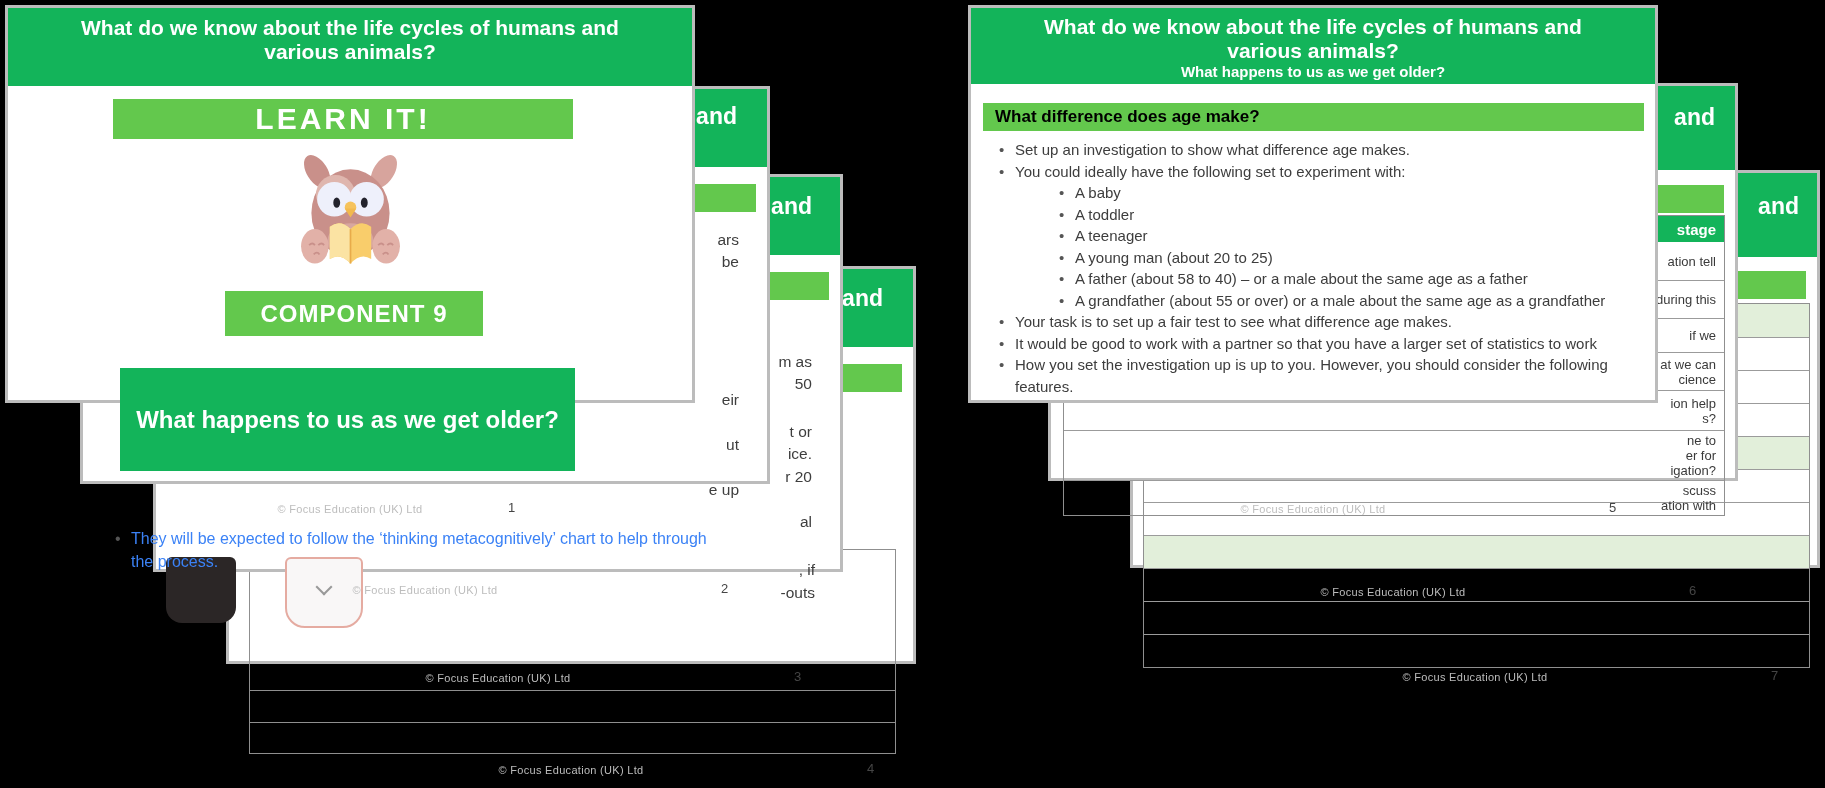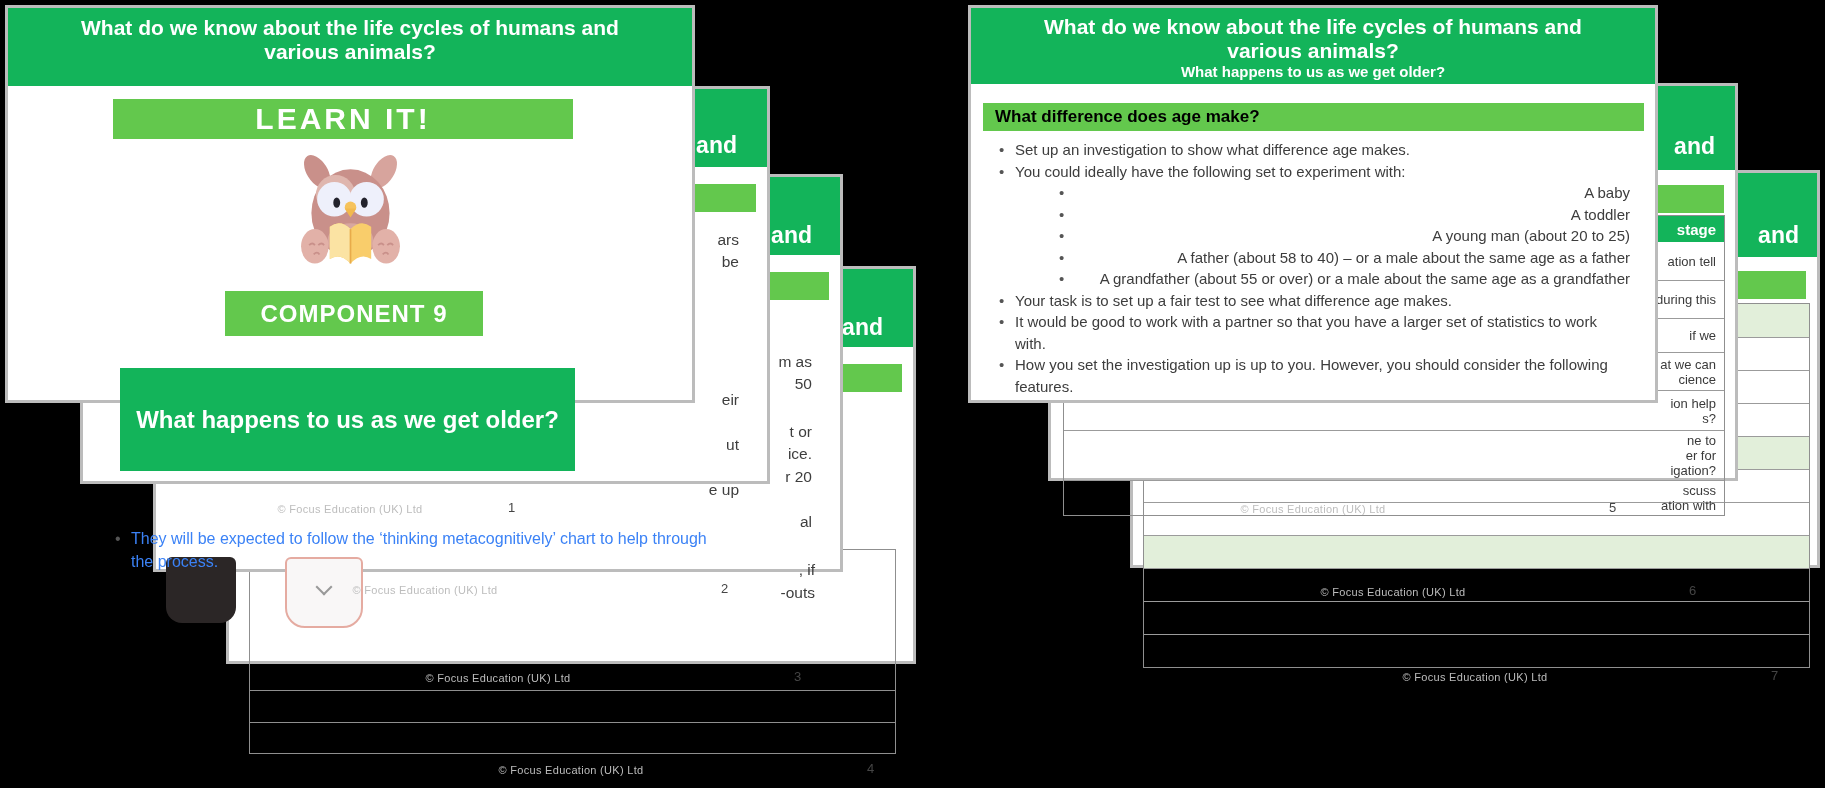--- a/index.html
+++ b/index.html
@@ -8,41 +8,41 @@
   .slide{position:absolute;width:690px;height:398px;background:#fff;
          border:3px solid #bcbcbc;box-sizing:border-box;border-radius:0;}
   
   .hdr{position:absolute;left:0;top:0;right:0;background:#13b45a;color:#fff;
        font-weight:700;text-align:center;}
   .hdr-tall{height:76px;}
   .hdr-frag{height:78px;}
   .hdr1{height:70px;}
   .title-l{font-size:21px;line-height:24px;}
   .subtitle{font-size:15px;line-height:18px;}
-  .and-frag{position:absolute;color:#fff;font-weight:700;font-size:23px;margin-top:29px;}
+  .and-frag{position:absolute;color:#fff;font-weight:700;font-size:23px;}
   .banner{position:absolute;left:12px;right:11px;top:95px;height:28px;background:#63c84d;}
   .banner-txt{color:#000000;font-weight:700;font-size:17px;line-height:28px;padding-left:12px;display:block;text-align:left;}
   .footer{position:absolute;left:0;right:0;top:495px;text-align:center;
           font-size:11px;color:#bdbdbd;letter-spacing:.3px;}
   .pagenum{position:absolute;top:492px;left:638px;font-size:13px;color:#454545;}
   .efrag{position:absolute;right:28px;font-size:15.5px;color:#3e3e3e;}
   
   #s1 .hdr1{padding-top:8px;font-size:22px;line-height:26px;}
   .learn-banner{position:absolute;left:105px;top:91px;width:460px;height:40px;background:#63c84d;
                 color:#fff;font-weight:700;font-size:30px;line-height:40px;text-align:center;letter-spacing:3px;}
   .comp-banner{position:absolute;left:217px;top:283px;width:258px;height:45px;background:#63c84d;
                color:#fff;font-weight:700;font-size:24px;line-height:45px;text-align:center;letter-spacing:1px;}
   .q-box{position:absolute;left:112px;top:360px;width:455px;height:103px;background:#13b45a;
          color:#fff;font-weight:700;font-size:24px;display:flex;align-items:center;justify-content:center;text-align:center;}
   .owl{position:absolute;left:285px;top:140px;width:115px;height:130px;}
   
   .blist{position:absolute;left:22px;top:131px;right:25px;list-style:none;margin:0;padding:0;
          font-size:15px;line-height:21.5px;color:#3d3d3d;}
   .blist li{position:relative;padding-left:22px;}
-  .blist li.l2{margin-left:60px;text-align:right;}
+  .blist li.l2{margin-left:60px;}
   .blist li::before{content:"\2022";position:absolute;left:6px;color:#555;}
   .blist .ln{display:block;}
   
   .t6{position:absolute;left:12px;right:10px;top:129px;border:1px solid #8f8f8f;box-sizing:border-box;}
   .t6 .th{height:26px;background:#13b45a;color:#fff;font-weight:700;font-size:15px;
           display:flex;align-items:center;justify-content:flex-end;padding-right:8px;box-sizing:border-box;}
   .t6 .tr{border-top:1px solid #9b9b9b;display:flex;flex-direction:column;justify-content:center;
           align-items:flex-end;padding:2px 8px;box-sizing:border-box;
           font-size:13px;line-height:15px;color:#3a3a3a;text-align:right;}
   
@@ -225,34 +225,36 @@
     <li class="l1">
         <span class="ln">You could ideally have the following set to experiment with:</span>
       </li>
     <li class="l2">
         <span class="ln">A baby</span>
       </li>
     <li class="l2">
         <span class="ln">A toddler</span>
       </li>
     <li class="l2">
+        <span class="ln">A teenager</span>
+      </li>
+    <li class="l2">
         <span class="ln">A young man (about 20 to 25)</span>
       </li>
     <li class="l2">
         <span class="ln">A father (about 58 to 40) – or a male about the same age as a father</span>
       </li>
     <li class="l2">
         <span class="ln">A grandfather (about 55 or over) or a male about the same age as a grandfather</span>
       </li>
     <li class="l1">
         <span class="ln">Your task is to set up a fair test to see what difference age makes.</span>
       </li>
     <li class="l1">
       <span class="ln">It would be good to work with a partner so that you have a larger set of statistics to work</span>
-      <span class="ln">with.</span>
     </li>
     <li class="l1">
       <span class="ln">How you set the investigation up is up to you. However, you should consider the following</span>
       <span class="ln">features.</span>
     </li>
   </ul>
   <div class="footer">© Focus Education (UK) Ltd</div>
   <div class="pagenum">5</div>
 </div>
 

